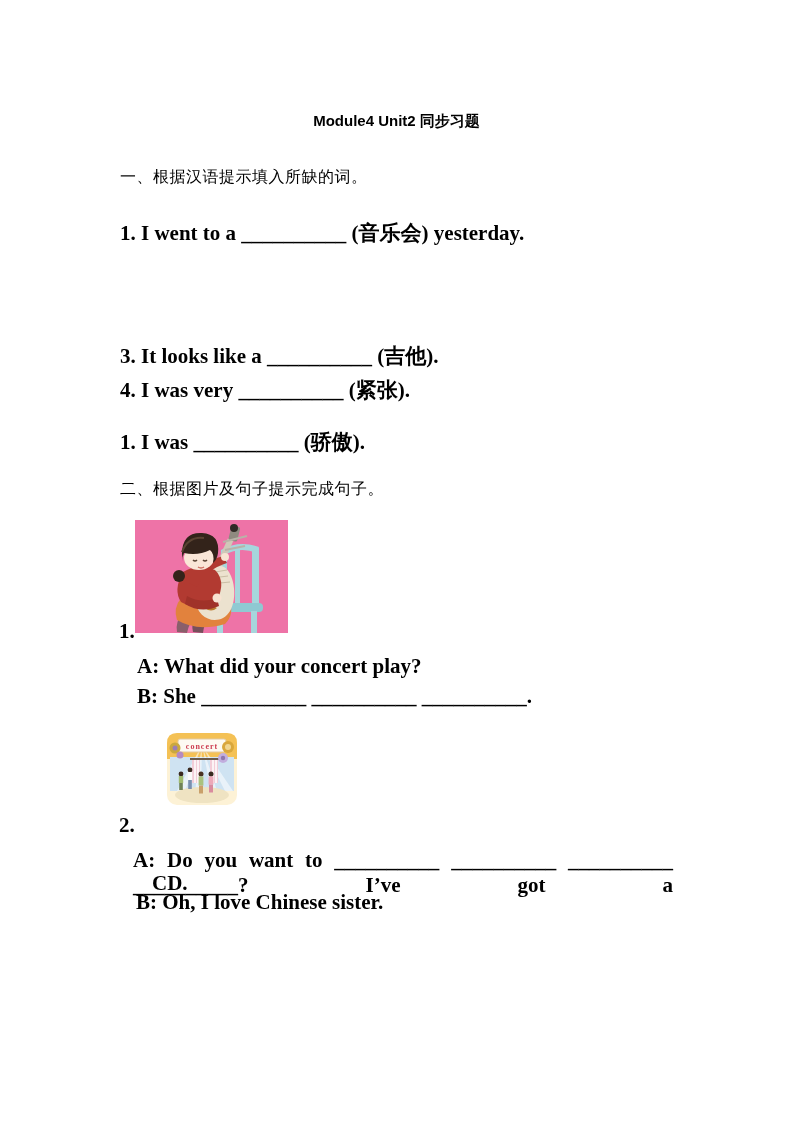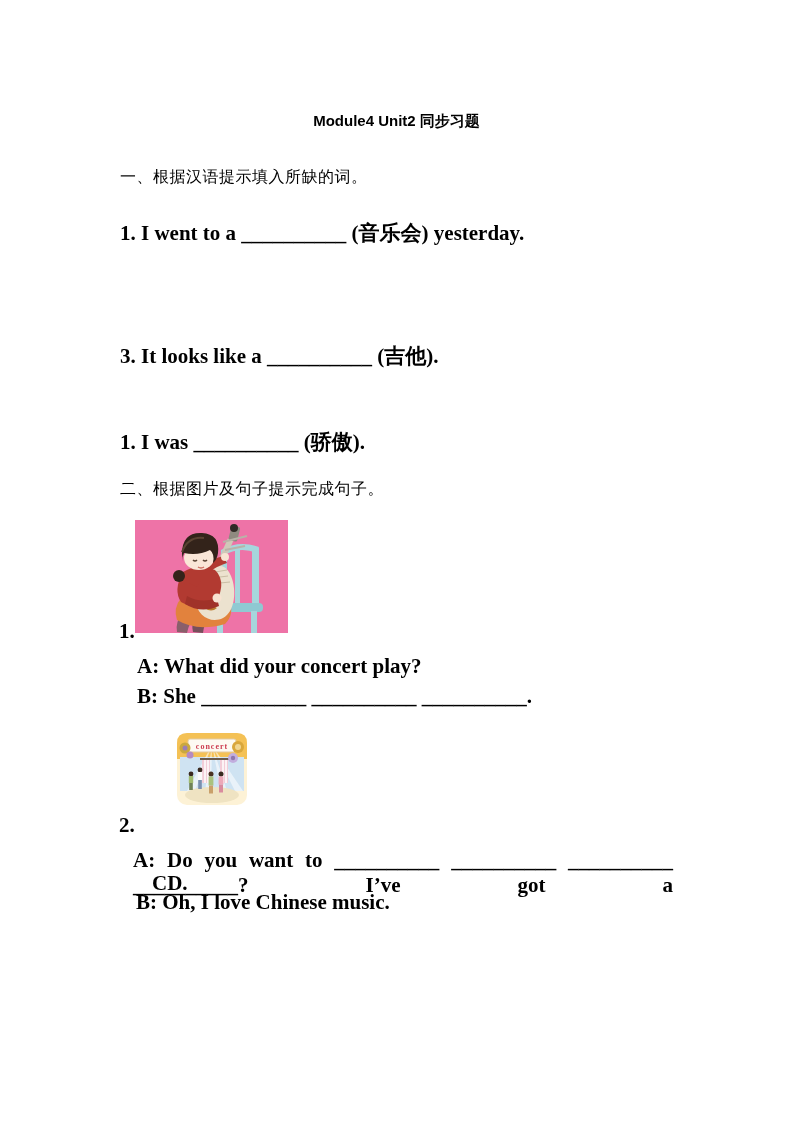--- a/index.html
+++ b/index.html
@@ -33,21 +33,21 @@
     font-weight:bold;
   }
   .q{left:120px;}
   .q1{top:219px;}
   .q2{top:272px;}
   .q3{top:312px;margin-top:30px;}
   .q4{top:376px;}
   .q5{top:428px;}
   .fig{position:absolute;margin:0;padding:0;line-height:0;}
   .img1{left:135px;top:520px;width:153px;height:113px;}
-  .img2{left:177px;top:733px;width:70px;height:72px;}
+  .img2{left:167px;top:733px;width:70px;height:72px;}
   .n1{left:119px;top:619px;}
   .n2{left:119px;top:813px;}
   .a1{left:137px;top:654px;}
   .b1{left:137px;top:684px;}
   .a2{
     left:133px;top:848px;width:540px;
     white-space:normal;
     text-align:justify;
     text-align-last:justify;
   }
@@ -58,20 +58,21 @@
 <body>
 
 <div class="page">
 
   <h1 class="title">Module4 Unit2 同步习题</h1>
 
   <div class="sec-heading s1">一、根据汉语提示填入所缺的词。</div>
 
   <div class="q q1">1. I went to a __________ (音乐会) yesterday.</div>
   <div class="q q3">3. It looks like a __________ (吉他).</div>
+  <div class="q q4">4. I was very __________ (紧张).</div>
   <div class="q q5">1. I was __________ (骄傲).</div>
 
   <div class="sec-heading s2">二、根据图片及句子提示完成句子。</div>
 
   <figure class="fig img1" aria-label="girl playing pipa on a blue chair, pink background">
     <svg width="153" height="113" viewBox="0 0 153 113" xmlns="http://www.w3.org/2000/svg">
       <rect x="0" y="0" width="153" height="113" fill="#ee73a7"></rect>
 
       <path d="M86,30 Q104,20 124,27 L122,33 Q104,26 88,36 Z" fill="#a6d6dc"></path>
       <rect x="86" y="30" width="6" height="58" fill="#a6d6dc"></rect>
@@ -178,15 +179,15 @@
         <circle cx="44" cy="41" r="2.5" fill="#3a2a20"></circle>
         <rect x="41.6" y="43.5" width="4.8" height="8" fill="#eca8b8"></rect>
         <rect x="42" y="51.5" width="4" height="8" fill="#d98b9e"></rect>
       </g>
     </svg>
   </figure>
 
   <div class="num n2">2.</div>
   <div class="line a2">A: Do you want to __________ __________ __________ __________? I’ve got a</div>
   <div class="line a2cont">CD.</div>
-  <div class="line b2">B: Oh, I love Chinese music.</div>
+  <div class="line b2">B: Oh, I love Chinese sister.</div>
 
 </div>
 
 </body></html>

